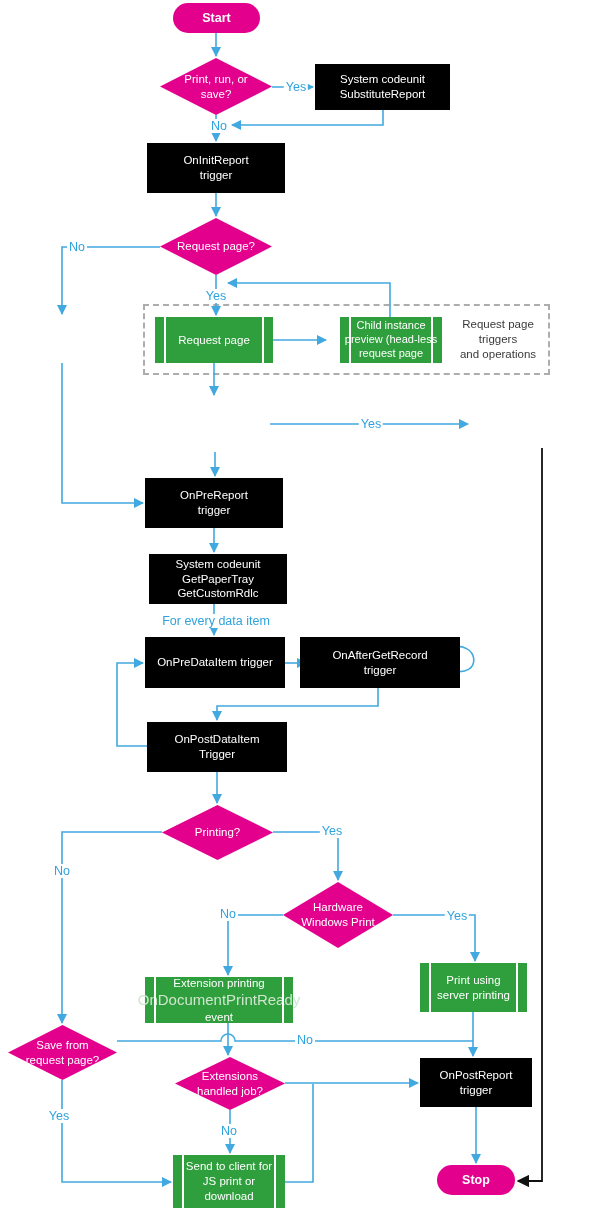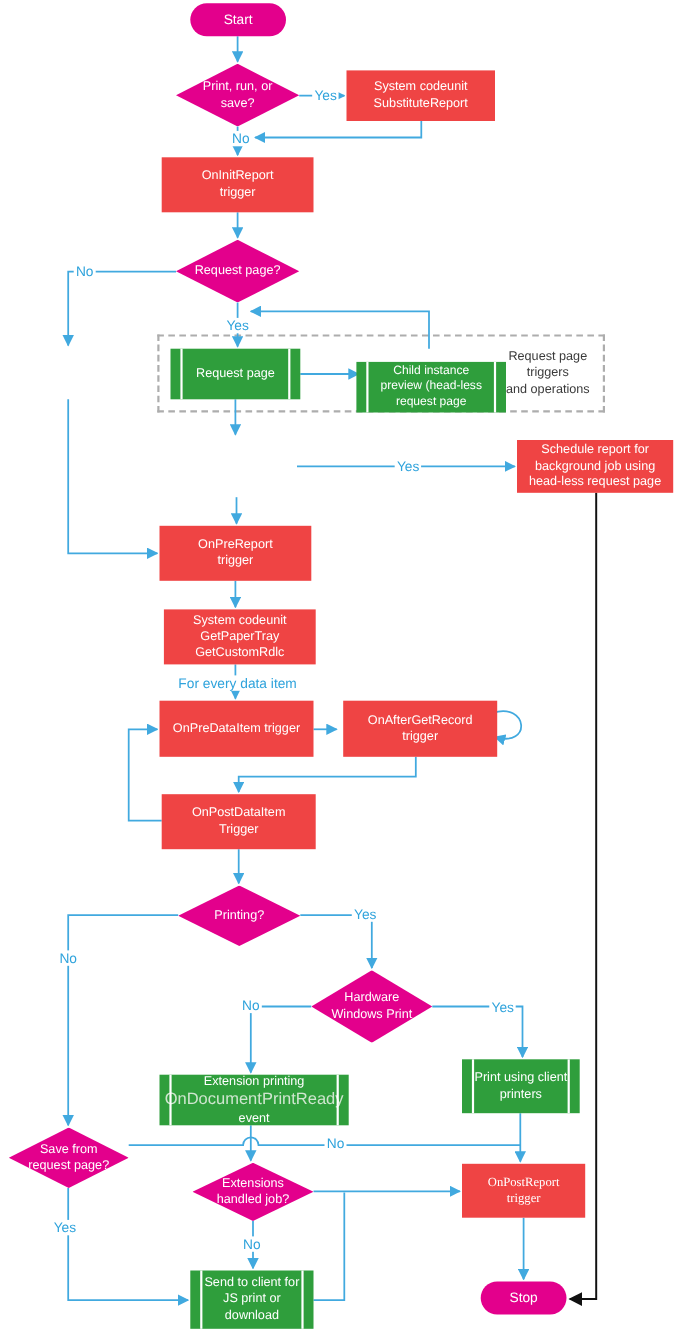--- a/index.html
+++ b/index.html
@@ -2,27 +2,27 @@
 <html><head>
 <meta charset="utf-8">
 <style>
   html,body{margin:0;padding:0;background:#fff;}
   body{font-family:"Liberation Sans",sans-serif;}
   .stage{position:relative;width:613px;height:1210px;background:#fff;overflow:hidden;}
   svg.edges{position:absolute;left:0;top:0;z-index:1;}
   .node{position:absolute;display:flex;align-items:center;justify-content:center;
         text-align:center;color:#fff;font-size:11.5px;line-height:1.28;z-index:2;}
   .node span{display:inline-block;}
-  .blue{background:#ef4444;}
+  .blue{background:#000000;}
   .green{background:#2F9E3C;}
   .predef::before,.predef::after{content:"";position:absolute;top:0;bottom:0;width:2px;background:#fff;}
   .predef::before{left:9px;}
   .predef::after{right:9px;}
   .diamond{background:#E3008C;clip-path:polygon(50% 0,100% 50%,50% 100%,0 50%);}
-  .term{background:#E3008C;border-radius:15px;font-size:12.5px;}
+  .term{background:#E3008C;border-radius:15px;font-size:12.5px;font-weight:bold;}
   .elabel{position:absolute;transform:translate(-50%,-50%);background:#fff;color:#2FA3DC;
           font-size:12.5px;padding:0 2px;white-space:nowrap;z-index:3;}
   .dashedbox{position:absolute;border:2px dashed #ADADAD;z-index:0;}
   .note{position:absolute;color:#3A3A3A;font-size:11.5px;text-align:center;line-height:1.3;z-index:2;}
   .note span{display:block;}
   .stack{display:flex;flex-direction:column;align-items:center;}
   .mono{font-family:Liberation Sans, sans-serif;font-size:15px;color:#CFE6CF;}
 </style>
 </head>
 <body>
@@ -102,57 +102,54 @@
   <div class="node diamond" style="left:175px;top:1057px;width:110px;height:53px;">
     <span style="max-width:85px">Extensions handled job?</span>
   </div>
 
   <div class="node blue" style="left:315px;top:64px;width:135px;height:46px;">
     <span style="max-width:118px">System codeunit SubstituteReport</span>
   </div>
   <div class="node blue" style="left:147px;top:143px;width:138px;height:50px;">
     <span style="max-width:80px">OnInitReport trigger</span>
   </div>
-  <div class="node blue" style="left:470px;top:400px;width:142px;height:48px;">
-    <span style="max-width:135px">Schedule report for background job using head-less request page</span>
-  </div>
   <div class="node blue" style="left:145px;top:478px;width:138px;height:50px;">
     <span style="max-width:80px">OnPreReport trigger</span>
   </div>
   <div class="node blue" style="left:149px;top:554px;width:138px;height:50px;">
     <span style="max-width:100px">System codeunit GetPaperTray GetCustomRdlc</span>
   </div>
   <div class="node blue" style="left:145px;top:637px;width:140px;height:51px;">
     <span style="max-width:130px">OnPreDataItem trigger</span>
   </div>
-  <div class="node blue" style="left:312px;top:637px;width:140px;height:51px;">
+  <div class="node blue" style="left:300px;top:637px;width:160px;height:51px;">
     <span style="max-width:100px">OnAfterGetRecord trigger</span>
   </div>
   <div class="node blue" style="left:147px;top:722px;width:140px;height:50px;">
     <span style="max-width:100px">OnPostDataItem Trigger</span>
   </div>
-  <div class="node blue" style="left:420px;top:1058px;width:112px;height:49px;font-family:Liberation Serif, serif;">
+  <div class="node blue" style="left:420px;top:1058px;width:112px;height:49px;">
     <span style="max-width:80px">OnPostReport trigger</span>
   </div>
 
   <div class="node green predef" style="left:155px;top:317px;width:118px;height:46px;">
     <span style="max-width:92px">Request page</span>
   </div>
-  <div class="node green predef" style="left:324px;top:317px;width:136px;height:46px;margin-top:12px;">
+  <div class="node green predef" style="left:340px;top:317px;width:102px;height:46px;">
     <span style="max-width:95px;font-size:11px;line-height:1.25;">Child instance preview (head-less request page</span>
   </div>
-  <div class="node green predef" style="left:145px;top:977px;width:172px;height:46px;align-items:center;">
+  <div class="node green predef" style="left:145px;top:977px;width:148px;height:46px;align-items:center;">
     <div class="stack">
       <span>Extension printing</span>
       <span class="mono">OnDocumentPrintReady</span>
       <span>event</span>
     </div>
   </div>
   <div class="node green predef" style="left:420px;top:963px;width:107px;height:49px;">
-    <span style="max-width:85px">Print using client printers</span>
+    <span style="max-width:85px">Print using server printing</span>
   </div>
   <div class="node green predef" style="left:173px;top:1155px;width:112px;height:53px;">
     <span style="max-width:90px">Send to client for JS print or download</span>
   </div>
 
   <div class="note" style="left:452px;top:317px;width:92px;">
     <span>Request page</span>
     <span>triggers</span>
     <span>and operations</span>
   </div>

